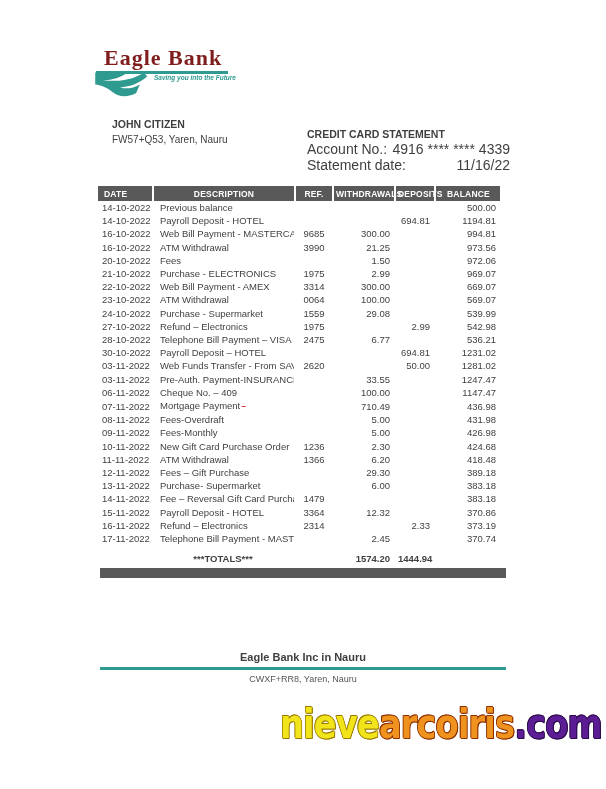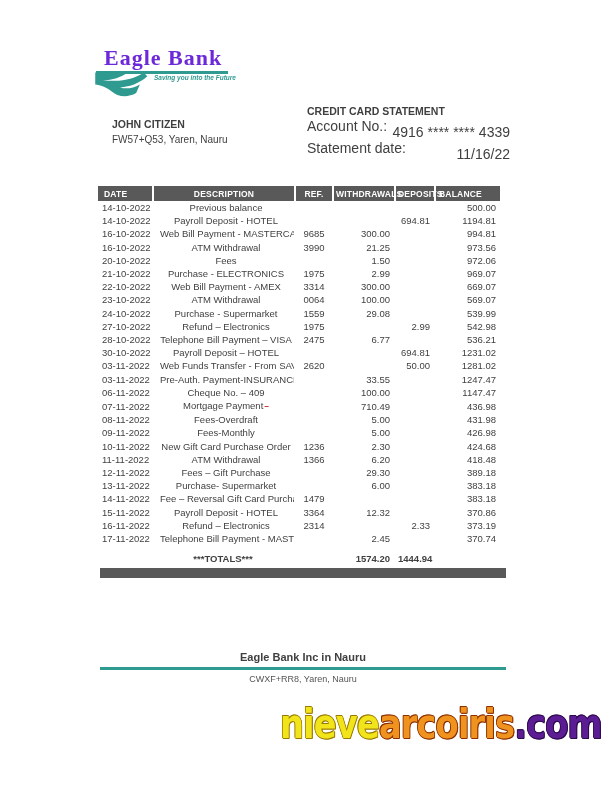--- a/index.html
+++ b/index.html
@@ -7,54 +7,54 @@
     width:606px; height:789px; background:#ffffff; overflow:hidden;
     font-family:"Liberation Sans", sans-serif; color:var(--text-dark,#3f3f3f);
     position:relative;
   }
   .page { position:absolute; inset:0; background:#fff; }
 
   
   .logo { position:absolute; left:96px; top:46px; width:160px; }
   .logo-name {
     font-family:"Liberation Serif", serif; font-size:22px; font-weight:bold;
-    color:#6d28d9; letter-spacing:1px; padding-left:8px; line-height:24px;
+    color:#7f1d1d; letter-spacing:1px; padding-left:8px; line-height:24px;
   }
   .logo-bar { margin-top:1px; width:132px; height:3px; background:var(--teal,#2f9a8f); }
   .logo-bird { position:absolute; left:-2px; top:26px; width:62px; height:26px; }
   .logo-tagline {
     position:absolute; left:58px; top:28px; width:110px;
     font-size:6.5px; font-style:italic; font-weight:bold; color:var(--teal,#2f9a8f);
     white-space:nowrap;
   }
 
   
   .info-left { position:absolute; left:112px; top:117px; width:200px; }
   .cust-name { font-size:10.5px; font-weight:bold; line-height:15px; }
   .cust-addr { font-size:10px; line-height:15px; }
 
-  .info-right { position:absolute; left:307px; top:104px; width:203px; }
+  .info-right { position:absolute; left:307px; top:127px; width:203px; }
   .stmt-title { font-size:10.5px; font-weight:bold; line-height:15px; }
   .stmt-row { display:flex; justify-content:space-between; font-size:14px; line-height:15.5px; }
-  .stmt-row .v { text-align:right;margin-top:6px; }
+  .stmt-row .v { text-align:right; }
 
   
   .tbl-wrap { position:absolute; left:96px; top:186px; width:406px; }
   table.stmt { border-collapse:separate; border-spacing:2px 0; width:406px; table-layout:fixed; }
   col.c-date{width:54px} col.c-desc{width:140px} col.c-ref{width:36px}
   col.c-wd{width:60px} col.c-dep{width:38px} col.c-bal{width:64px}
   thead th {
     background:var(--header-bg,#595959); color:#fff; font-size:8.5px; font-weight:bold;
     height:15px; padding:0 2px; text-align:center; letter-spacing:.2px;
   }
   thead th.h-date { text-align:left; padding-left:6px; }
-  thead th.h-bal  { text-align:right; padding-right:18px; }
+  thead th.h-bal  { text-align:right; padding-right:10px; }
   tbody td { font-size:9.5px; line-height:13.2px; height:13.2px; padding:0 2px; white-space:nowrap; overflow:hidden; }
   td.c-date { text-align:left; padding-left:4px; }
-  td.c-desc { text-align:center; padding-left:6px; }
+  td.c-desc { text-align:left; padding-left:6px; }
   td.c-ref  { text-align:center; }
   td.c-wd, td.c-dep, td.c-bal { text-align:right; padding-right:4px; }
   tr.totals td { font-weight:bold; padding-top:7px; }
   tr.totals td.c-desc { text-align:center; padding-left:0; }
   .redmark { color:var(--red-mark,#c00000); font-size:8px; font-weight:bold; margin-left:1px; }
 
   .bottom-bar { position:absolute; left:100px; top:568px; width:406px; height:10px; background:var(--header-bg,#595959); }
 
   
   .footer { position:absolute; left:100px; top:650px; width:406px; text-align:center; }

